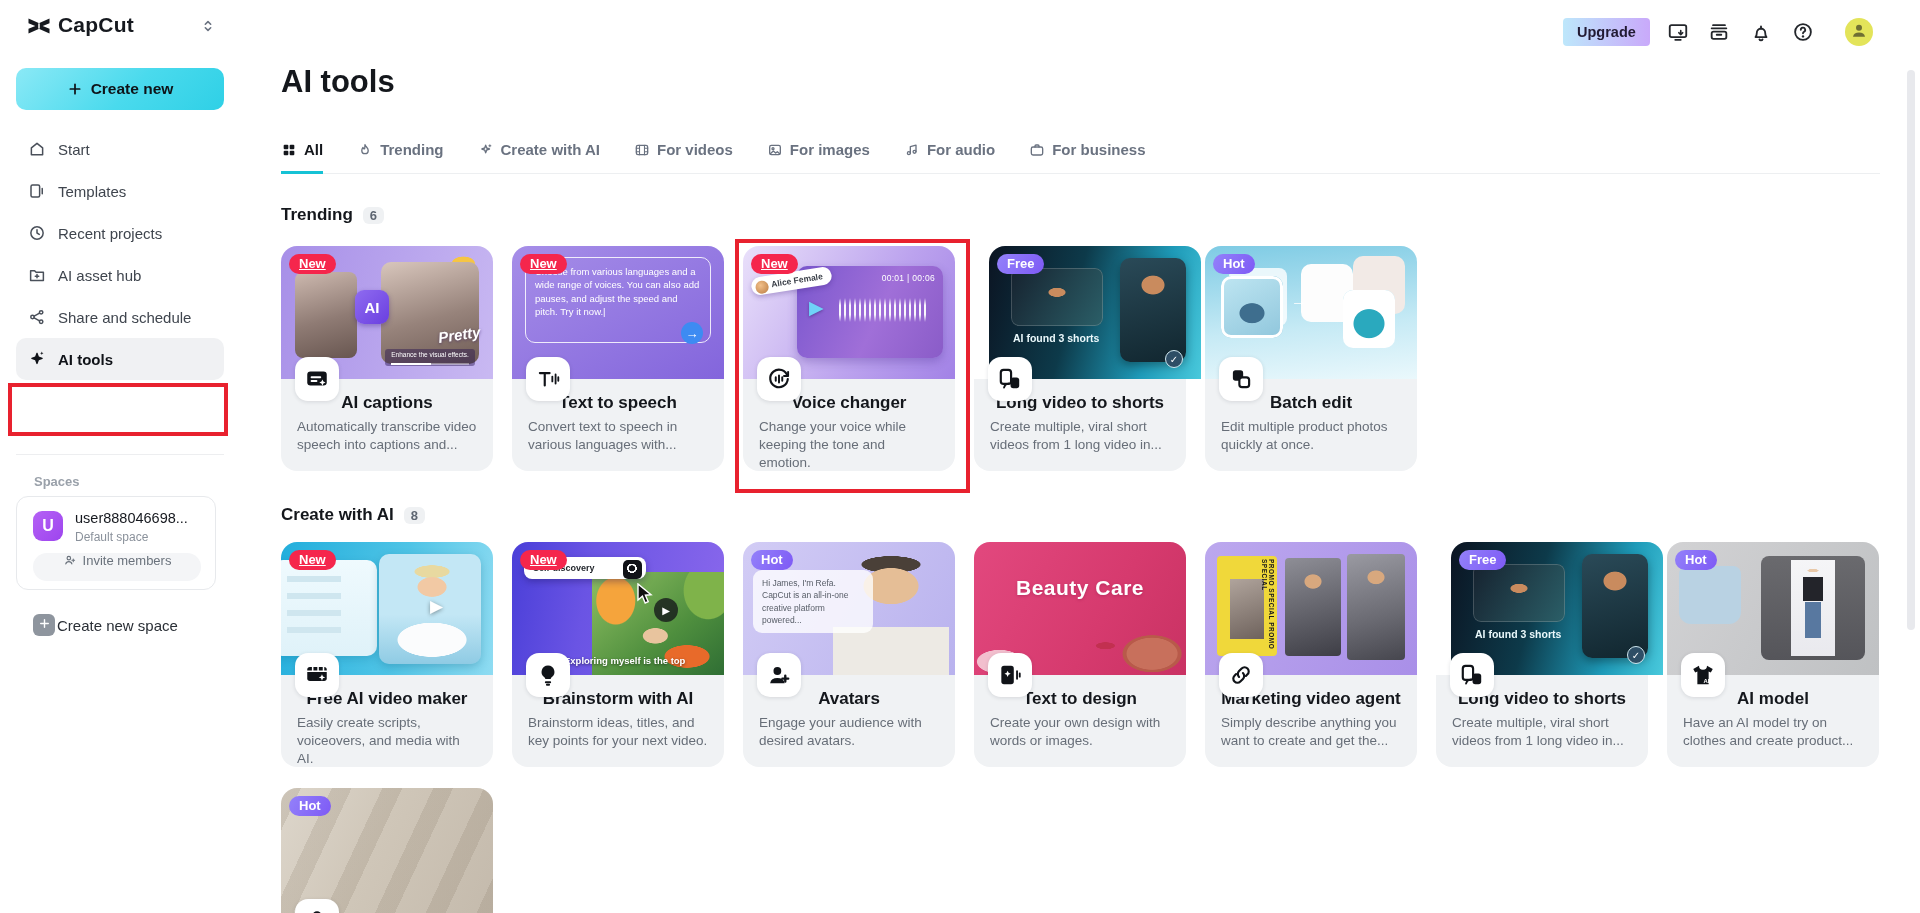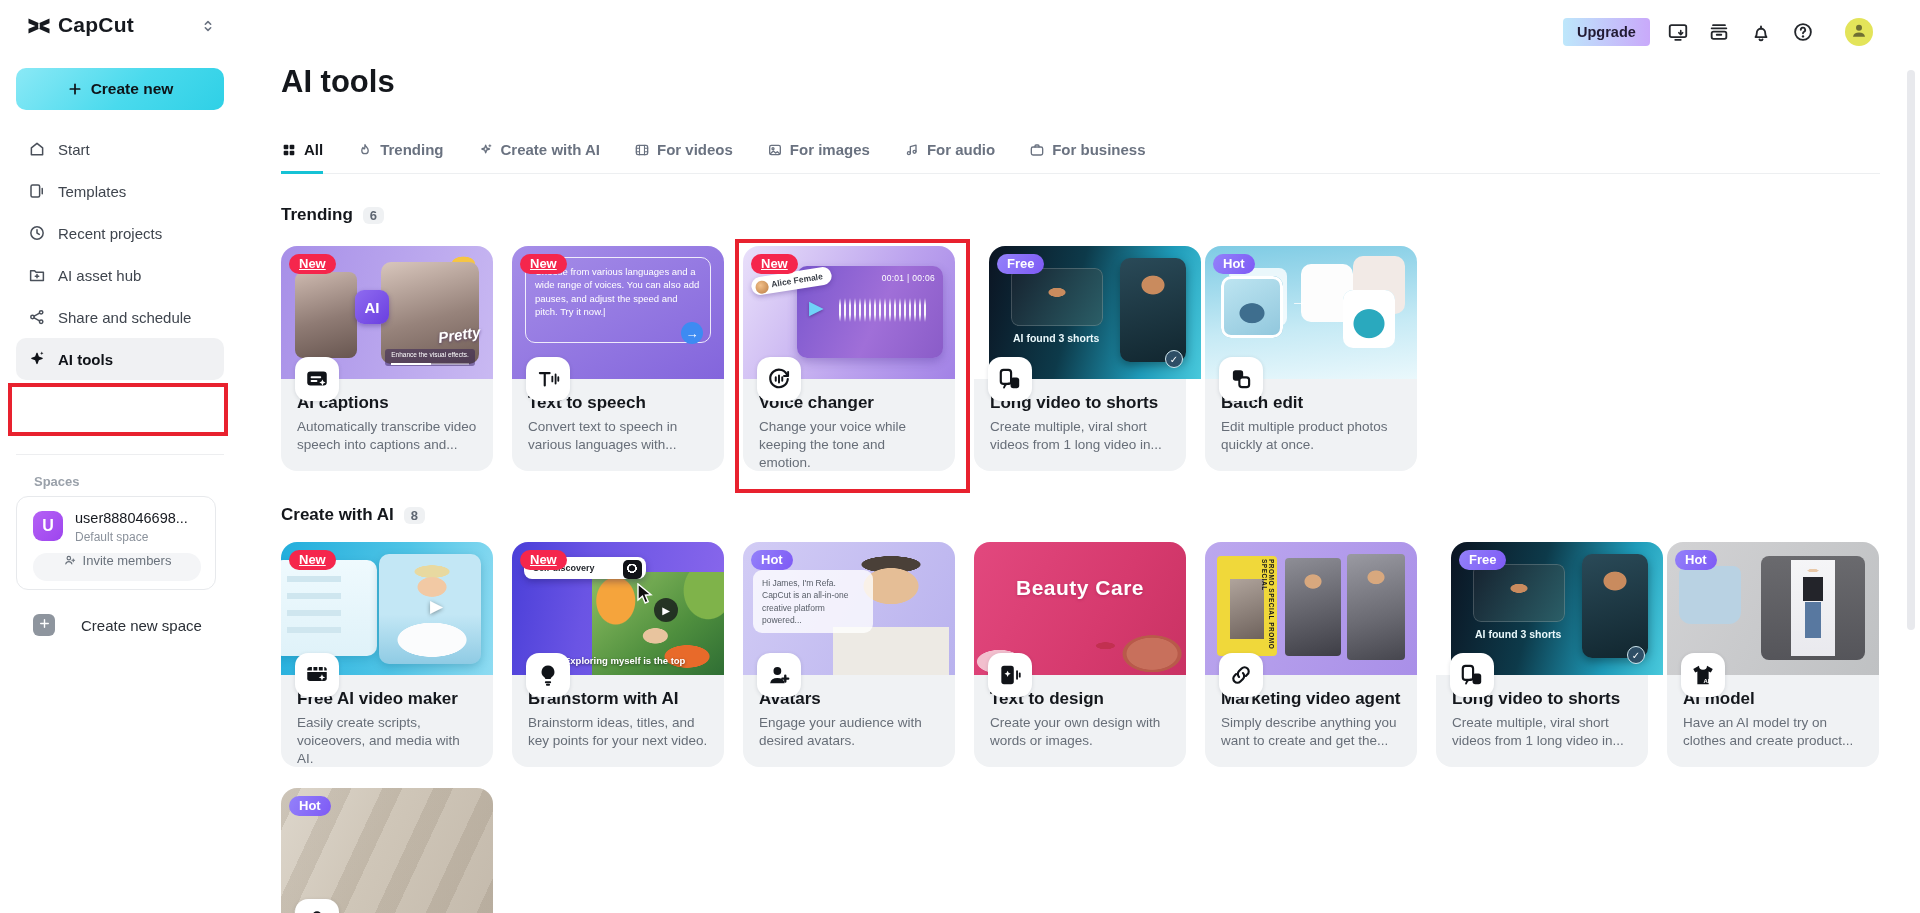--- a/index.html
+++ b/index.html
@@ -42,21 +42,21 @@
     border:1px solid #E7E9EC; border-radius:12px; background:#fff; }
   .space-avatar { position:absolute; left:16px; top:14px; width:30px; height:30px; border-radius:9px;
     background:linear-gradient(135deg,#B561F5,#9D45EE); color:#fff; font-weight:bold; font-size:16px;
     display:flex; align-items:center; justify-content:center; }
   .space-name { position:absolute; left:58px; top:13px; font-size:14.5px; color:#16191F; }
   .space-sub { position:absolute; left:58px; top:33px; font-size:12px; color:#8A919B; }
   .invite-btn { position:absolute; left:16px; top:56px; width:168px; height:28px; border:none; border-radius:14px;
     background:#F4F5F7; color:#6A727C; font-size:13px; display:flex; align-items:flex-start; justify-content:center;
     gap:6px; cursor:pointer; font-family:"Liberation Sans", sans-serif; }
   .invite-btn .icon { width:14px; height:14px; }
-  .create-space { position:absolute; left:33px; top:562px; display:flex; align-items:center; gap:26px; cursor:pointer; }
+  .create-space { position:absolute; left:33px; top:562px; display:flex; align-items:center; gap:2px; cursor:pointer; }
   .create-space-ico { width:22px; height:22px; border-radius:6px; background:#8E959E; color:#fff;
     display:flex; align-items:center; justify-content:center; }
   .create-space-ico svg { width:13px; height:13px; }
   .create-space-label { font-size:15px; color:#2A2F36; }
 
   
   .main-title { position:absolute; left:281px; top:64px; font-size:31px; font-weight:bold; color:#14171C; }
   .tabs { position:absolute; left:281px; top:141px; width:1599px; display:flex; gap:34px;
     border-bottom:1px solid #EDEFF1; }
   .tab { display:inline-flex; align-items:center; gap:7px; padding-bottom:13px; font-size:15px;
@@ -74,21 +74,21 @@
   #row-1 { left:281px; top:542px; }
   #row-2 { left:281px; top:788px; height:125px; overflow:hidden; }
 
   .card { position:relative; width:212px; height:225px; border-radius:16px; cursor:pointer; flex:0 0 auto; }
   .card.highlighted::after { content:""; position:absolute; left:-8px; top:-7px; width:227px; height:246px;
     border:4px solid #E8212E; pointer-events:none; z-index:5; }
   .card-art { position:absolute; top:0; left:0; width:212px; height:133px; border-radius:16px 16px 0 0;
     overflow:hidden; }
   .card-info { position:absolute; top:133px; left:0; width:212px; height:92px; background:#F0F2F4;
     border-radius:0 0 16px 16px; padding:14px 16px 0; }
-  .card-title { font-size:17px; font-weight:bold; color:#14171C; }
+  .card-title { font-size:17px; font-weight:bold; color:#14171C;text-align:center; }
   .card-desc { margin-top:5px; font-size:13.5px; line-height:18px; color:#676E78; }
   .icon-box { position:absolute; left:14px; top:111px; width:44px; height:44px; border-radius:13px;
     background:#fff; box-shadow:0 1px 4px rgba(20,25,40,.12); display:flex; align-items:center;
     justify-content:center; z-index:4; color:#101318; }
   .icon-box svg { width:26px; height:26px; }
   .badge { position:absolute; left:8px; top:8px; z-index:4; color:#fff; font-size:13px; font-weight:bold;
     padding:2px 10px 3px; border-radius:10px; }
   .badge-new { background:#F5264C;text-decoration:underline; }
   .badge-hot, .badge-free { background:linear-gradient(120deg,#9381FA,#7E5AF5); }
 

